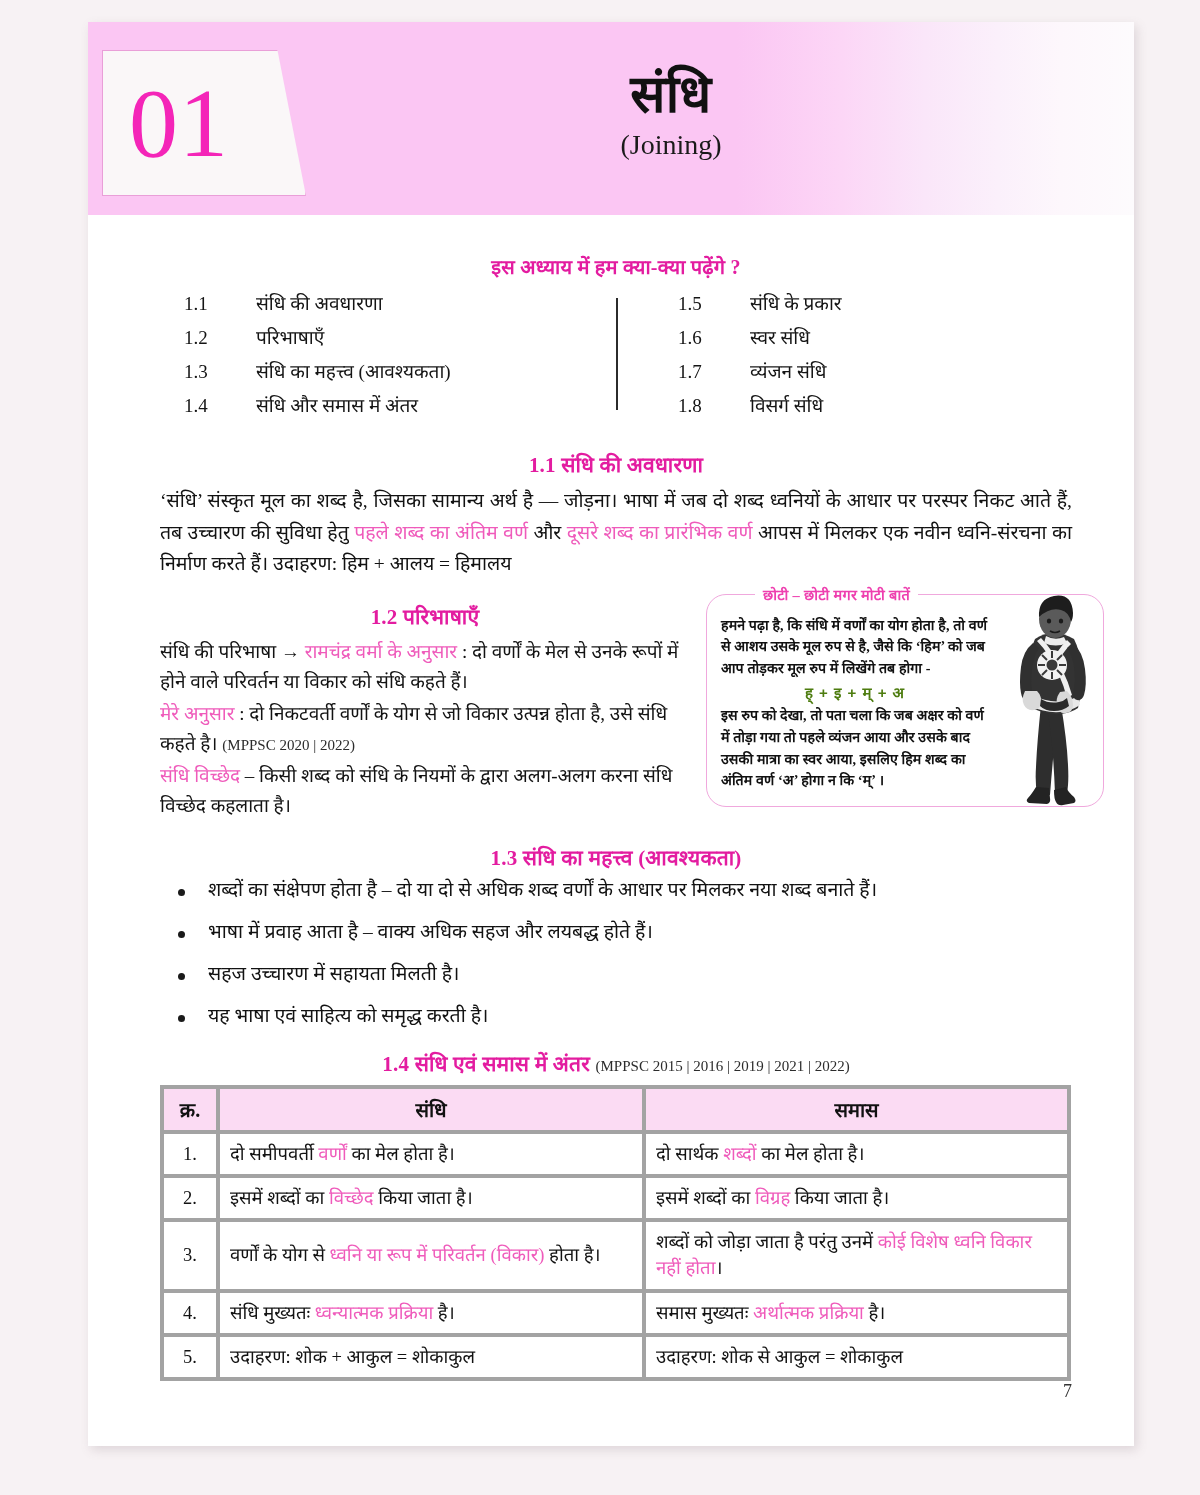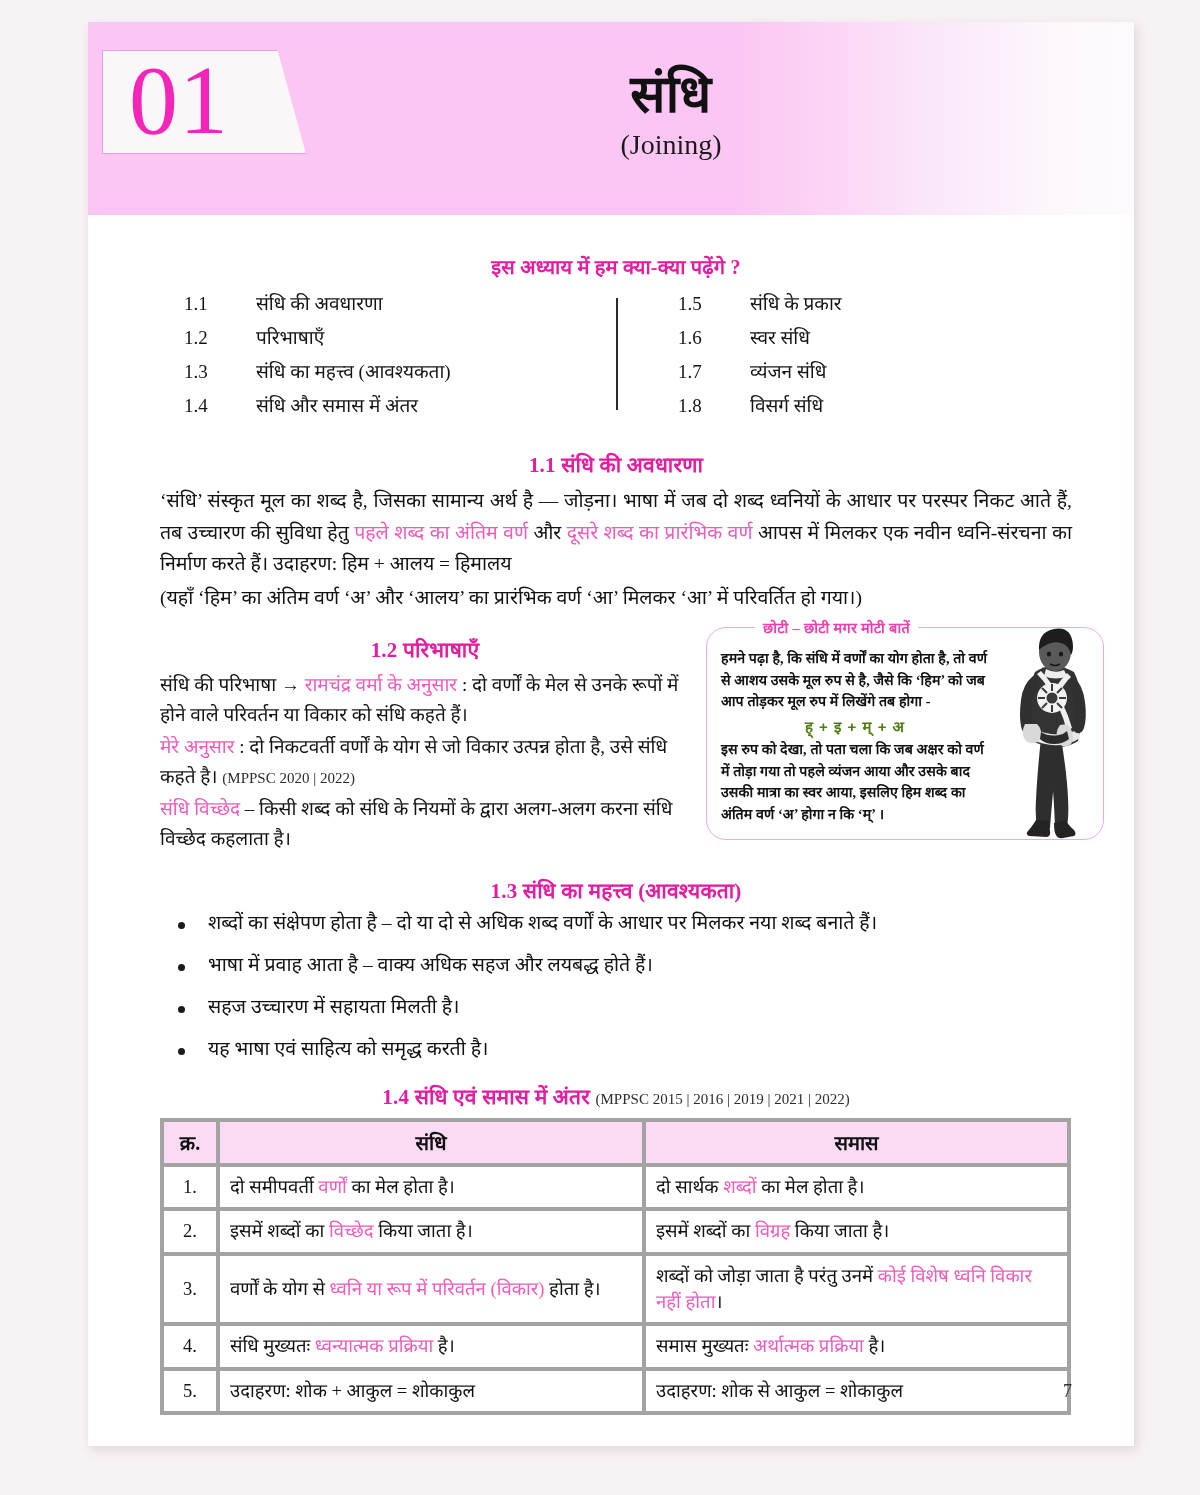--- a/index.html
+++ b/index.html
@@ -28,27 +28,27 @@
     position: relative;
     height: 193px;
     background: linear-gradient(to right,
        #fbc6f3 0%, #fbc6f3 62%, #fcd6f6 72%, #fae6f9 80%,
        #fbf0fb 87%, #fdf7fc 93%, #fdfbfd 100%);
     overflow: visible;
   }
   .chapter-badge {
     position: absolute;
     left: 14px; top: 28px;
-    width: 204px; height: 104px;
+    width: 204px; height: 146px;
     background: #faf7f8;
     border: 1px solid #e99fd8;
     -webkit-clip-path: polygon(0 0, 86% 0, 100% 100%, 0 100%);
     clip-path: polygon(0 0, 86% 0, 100% 100%, 0 100%);
     display: flex;
-    align-items: flex-start;
+    align-items: center;
     justify-content: flex-start;
   }
   .chapter-num {
     font-family: "Liberation Serif", "DejaVu Serif", serif;
     font-size: 98px;
     font-weight: 400;
     color: #f425b8;
     letter-spacing: 1px;
     margin-left: 26px;
     line-height: 1;
@@ -321,21 +321,20 @@
         </div>
         <div class="toc-row">
           <span class="toc-no">1.8</span>
           <span class="toc-label">विसर्ग संधि</span>
         </div>
       </div>
     </div>
 
     <div class="sec-head">1.1 संधि की अवधारणा</div>
     <p class="para"><span>‘संधि’ संस्कृत मूल का शब्द है, जिसका सामान्य अर्थ है — जोड़ना। भाषा में जब दो शब्द ध्वनियों के आधार पर परस्पर निकट आते हैं, तब उच्चारण की सुविधा हेतु </span><span class="pink">पहले शब्द का अंतिम वर्ण</span><span> और </span><span class="pink">दूसरे शब्द का प्रारंभिक वर्ण</span><span> आपस में मिलकर एक नवीन ध्वनि-संरचना का निर्माण करते हैं। उदाहरण: हिम + आलय = हिमालय</span></p>
-    <p class="para noj">(यहाँ ‘हिम’ का अंतिम वर्ण ‘अ’ और ‘आलय’ का प्रारंभिक वर्ण ‘आ’ मिलकर ‘आ’ में परिवर्तित हो गया।)</p>
 
     <div class="def-wrap">
       <div class="def-col">
         <div class="sec-head">1.2  परिभाषाएँ</div>
         <p class="para noj"><span>संधि की परिभाषा → </span><span class="pink">रामचंद्र वर्मा के अनुसार</span><span> : दो वर्णों के मेल से उनके रूपों में होने वाले परिवर्तन या विकार को संधि कहते हैं।</span></p>
         <p class="para noj"><span class="pink">मेरे अनुसार</span><span> : दो निकटवर्ती वर्णों के योग से जो विकार उत्पन्न होता है, उसे संधि कहते है।</span> <span class="cite">(MPPSC 2020 | 2022)</span></p>
         <p class="para noj"><span class="pink">संधि विच्छेद</span><span> – किसी शब्द को संधि के नियमों के द्वारा अलग-अलग करना संधि विच्छेद कहलाता है।</span></p>
       </div>
 
       <div class="infobox-outer">

